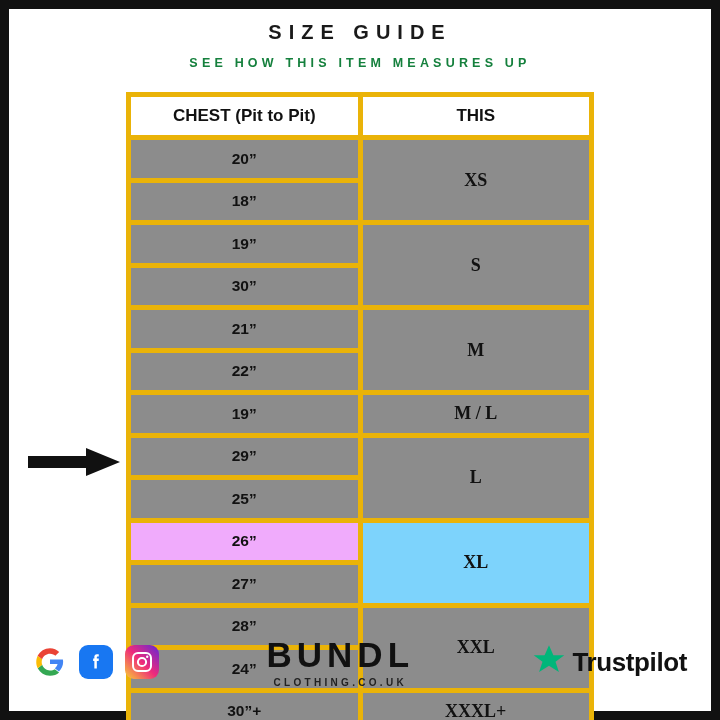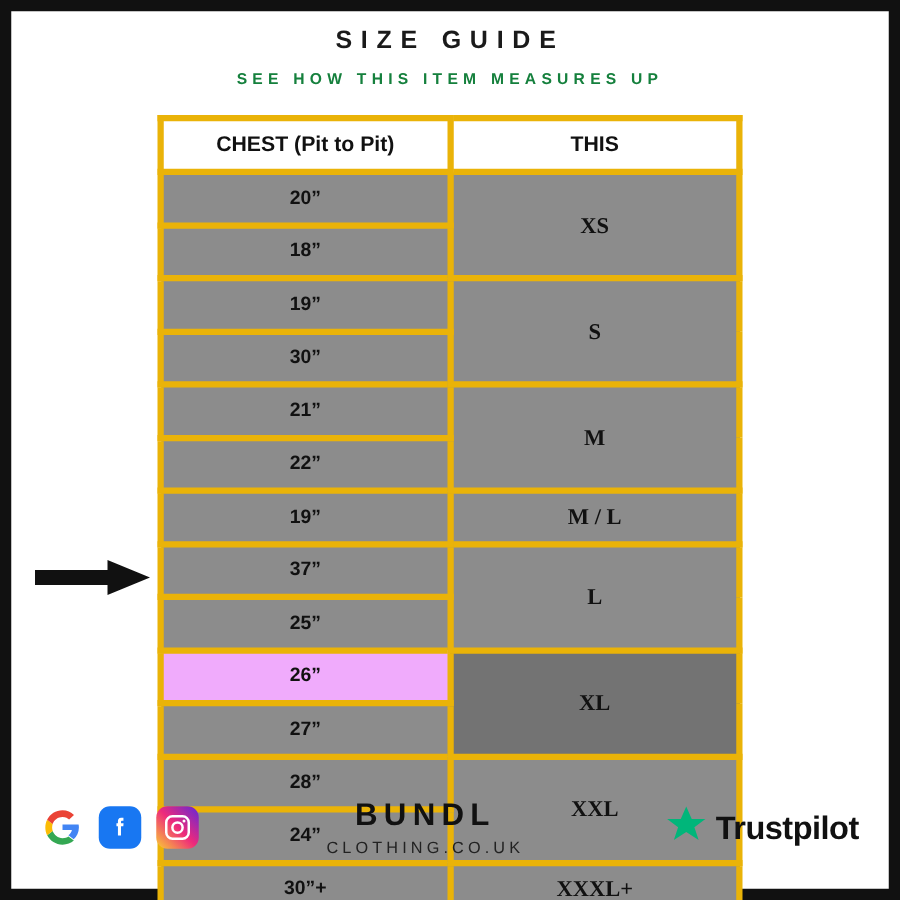--- a/index.html
+++ b/index.html
@@ -69,21 +69,21 @@
   }
   td.chest.hl {
     background: #f0abfc;
   }
   td.size {
     background: #8c8c8c;
     font-size: 18px;
     font-family: Liberation Serif, serif;
   }
   td.size.hl {
-    background: #737373;
+    background: #7dd3fc;
   }
   .arrow {
     position: absolute;
     left: -98px;
     top: 355px;
     width: 92px;
     height: 30px;
   }
   .arrow svg { display: block; }
 
@@ -111,29 +111,29 @@
     display: flex;
     align-items: center;
     justify-content: center;
   }
   .brand {
     text-align: center;
     flex: 0 0 auto;
     margin-left: -10px;
   }
   .brand-name {
-    font-size: 25px;
+    font-size: 35px;
     font-weight: bold;
     letter-spacing: 5px;
     color: #111111;
     line-height: 1;
   }
   .brand-sub {
-    font-size: 13px;
-    font-weight: normal;
+    font-size: 10px;
+    font-weight: bold;
     letter-spacing: 3.3px;
     color: #222222;
     margin-top: 5px;
   }
   .trustpilot {
     display: flex;
     align-items: center;
     gap: 7px;
   }
   .tp-name {
@@ -189,21 +189,21 @@
         <tr>
           <td class="chest">22”</td>
         </tr>
 
         <tr>
           <td class="chest">19”</td>
           <td class="size">M / L</td>
         </tr>
 
         <tr>
-          <td class="chest">37”</td>
+          <td class="chest">29”</td>
           <td class="size" rowspan="2">L</td>
         </tr>
         <tr>
           <td class="chest">25”</td>
         </tr>
 
         <tr>
           <td class="chest hl">26”</td>
           <td class="size hl" rowspan="2">XL</td>
         </tr>

